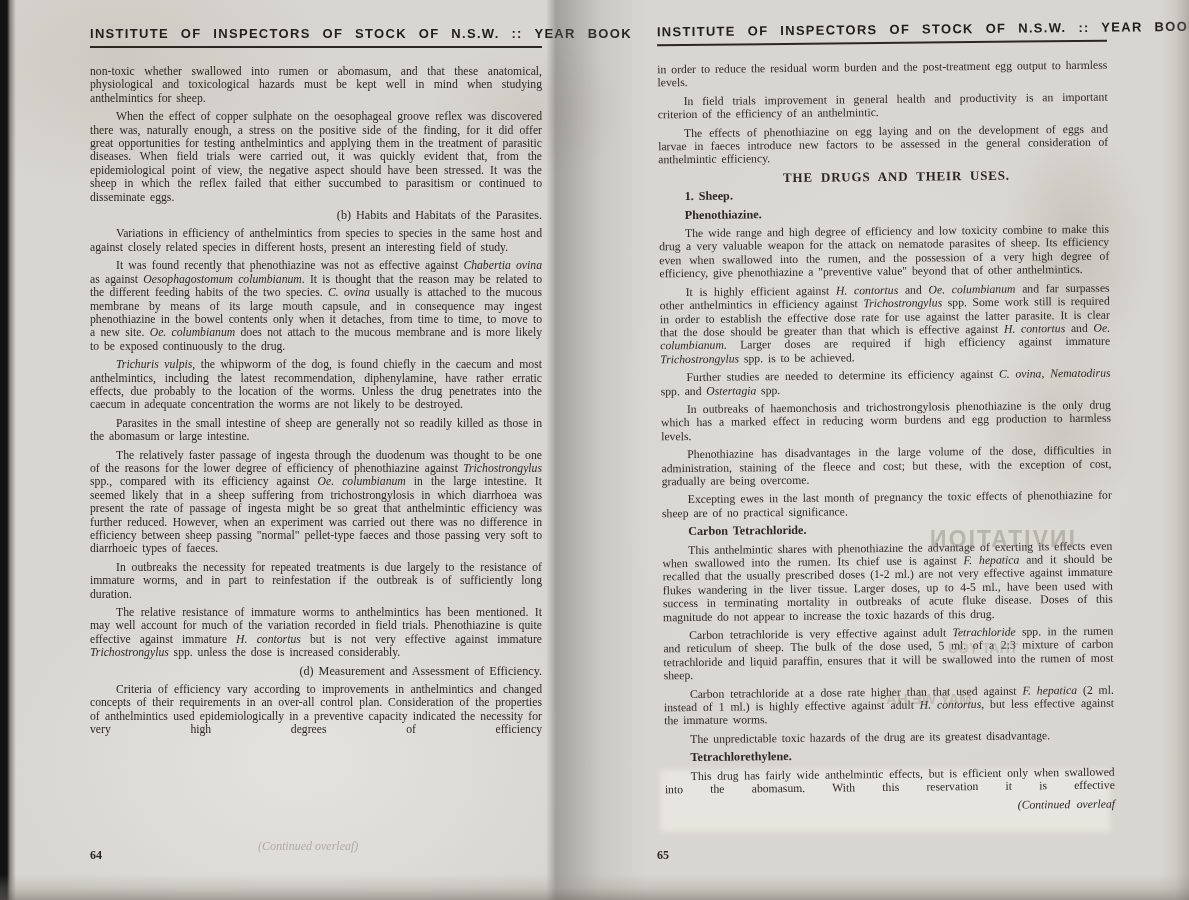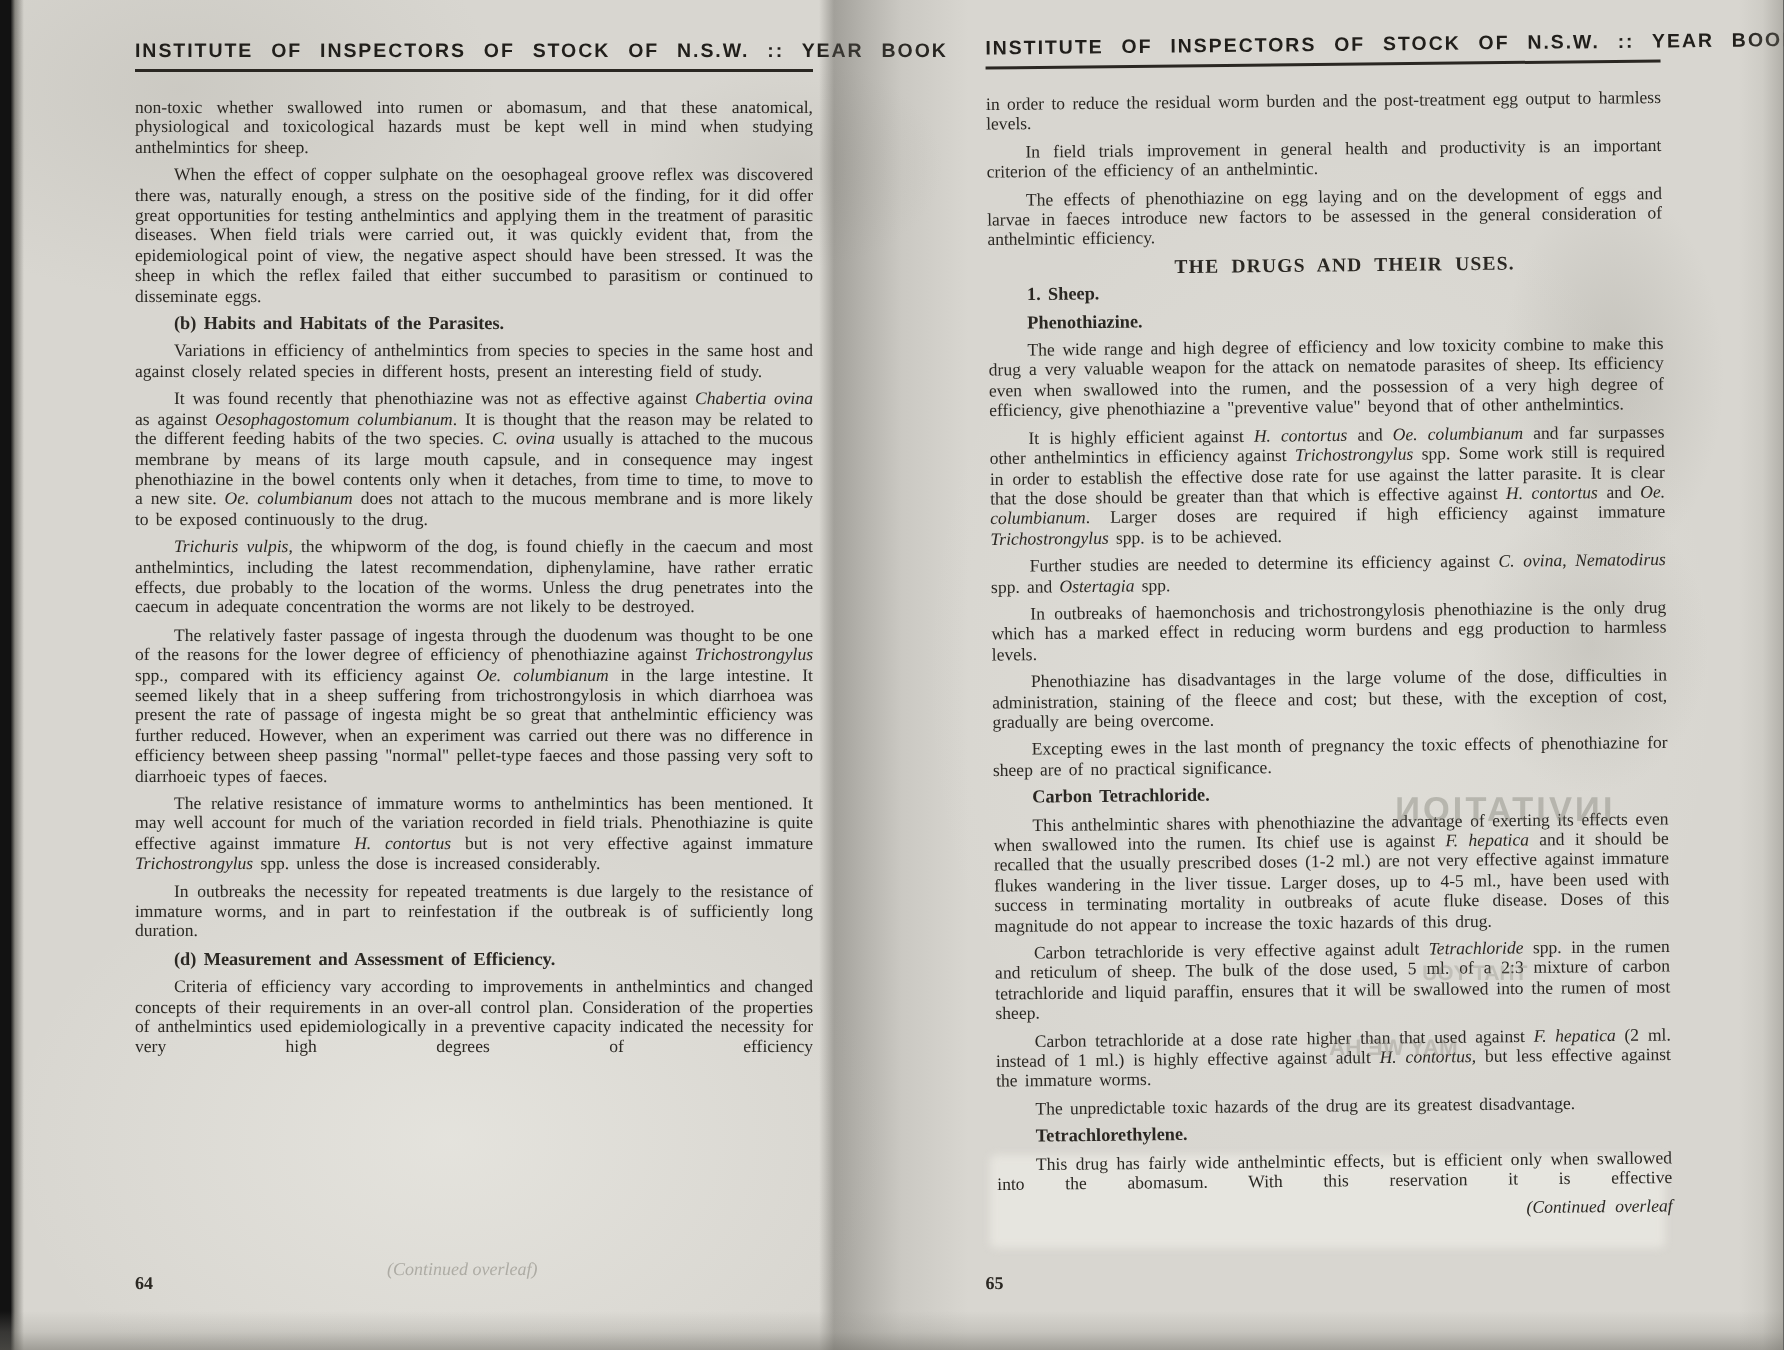--- a/index.html
+++ b/index.html
@@ -32,21 +32,21 @@
   .page-right{left:657px;width:450px;padding-top:22px;transform:rotate(-0.6deg);transform-origin:50% 40px;}
   .running-head{
     font-family:"Liberation Sans", sans-serif;font-weight:bold;font-size:13px;
     letter-spacing:1.3px;word-spacing:7px;color:#211f1b;text-align:center;
     padding-bottom:5px;border-bottom:2px solid #2a2722;margin-bottom:17px;white-space:nowrap;
   }
   .body-text{font-size:11.7px;line-height:13.4px;text-align:justify;word-spacing:.16em;}
   .body-text p{margin:0 0 5px;text-indent:26px;}
   .body-text p.no-indent{text-indent:0;}
   .body-text p.runs-on{text-align-last:justify;}
-  .sec-head{font-weight:bold;font-size:12.2px;margin:7px 0 5px 28px;text-align:left;text-indent:0;}
+  .sec-head{font-weight:normal;font-size:12.2px;margin:7px 0 5px 28px;text-align:right;text-indent:0;}
   .center-head{font-weight:bold;font-size:13px;letter-spacing:.8px;word-spacing:4px;text-align:center;margin:7px 0 5px;text-indent:0;}
   .num-head{font-weight:bold;font-size:12.2px;margin:2px 0 4px;text-indent:0;text-align:left;}
   .drug-head{font-weight:bold;font-size:12.2px;margin:5px 0 5px 30px;text-indent:0;text-align:left;}
   .cont-note{font-style:italic;text-align:right;margin:2px 6px 0 0;text-indent:0;word-spacing:.3em;}
   .page-number{position:absolute;font-weight:bold;font-size:12px;text-align:left;width:452px;top:848px;}
   .page-number.pn-left{left:90px;}
   .page-number.pn-right{left:657px;width:450px;font-family:Liberation Serif, serif;}
 
   
   .ghost{position:absolute;font-family:"Liberation Sans", sans-serif;font-weight:bold;
@@ -71,23 +71,24 @@
 
   <div class="page page-left">
     <div class="running-head">INSTITUTE OF INSPECTORS OF STOCK OF N.S.W. :: YEAR BOOK</div>
     <div class="body-text">
       <p class="no-indent">non-toxic whether swallowed into rumen or abomasum, and that these anatomical, physiological and toxicological hazards must be kept well in mind when studying anthelmintics for sheep.</p>
       <p>When the effect of copper sulphate on the oesophageal groove reflex was discovered there was, naturally enough, a stress on the positive side of the finding, for it did offer great opportunities for testing anthelmintics and applying them in the treatment of parasitic diseases.  When field trials were carried out, it was quickly evident that, from the epidemiological point of view, the negative aspect should have been stressed.  It was the sheep in which the reflex failed that either succumbed to parasitism or continued to disseminate eggs.</p>
       <p class="sec-head">(b) Habits and Habitats of the Parasites.</p>
       <p>Variations in efficiency of anthelmintics from species to species in the same host and against closely related species in different hosts, present an interesting field of study.</p>
       <p>It was found recently that phenothiazine was not as effective against <i>Chabertia ovina</i> as against <i>Oesophagostomum columbianum</i>.  It is thought that the reason may be related to the different feeding habits of the two species.  <i>C. ovina</i> usually is attached to the mucous membrane by means of its large mouth capsule, and in consequence may ingest phenothiazine in the bowel contents only when it detaches, from time to time, to move to a new site.  <i>Oe. columbianum</i> does not attach to the mucous membrane and is more likely to be exposed continuously to the drug.</p>
       <p><i>Trichuris vulpis</i>, the whipworm of the dog, is found chiefly in the caecum and most anthelmintics, including the latest recommendation, diphenylamine, have rather erratic effects, due probably to the location of the worms.  Unless the drug penetrates into the caecum in adequate concentration the worms are not likely to be destroyed.</p>
+      <p>Parasites in the small intestine of sheep are generally not so readily killed as those in the abomasum or large intestine.</p>
       <p>The relatively faster passage of ingesta through the duodenum was thought to be one of the reasons for the lower degree of efficiency of phenothiazine against <i>Trichostrongylus</i> spp., compared with its efficiency against <i>Oe. columbianum</i> in the large intestine.  It seemed likely that in a sheep suffering from trichostrongylosis in which diarrhoea was present the rate of passage of ingesta might be so great that anthelmintic efficiency was further reduced.  However, when an experiment was carried out there was no difference in efficiency between sheep passing "normal" pellet-type faeces and those passing very soft to diarrhoeic types of faeces.</p>
+      <p>In outbreaks the necessity for repeated treatments is due largely to the resistance of immature worms, and in part to reinfestation if the outbreak is of sufficiently long duration.</p>
       <p>The relative resistance of immature worms to anthelmintics has been mentioned.  It may well account for much of the variation recorded in field trials.  Phenothiazine is quite effective against immature <i>H. contortus</i> but is not very effective against immature <i>Trichostrongylus</i> spp. unless the dose is increased considerably.</p>
-      <p>In outbreaks the necessity for repeated treatments is due largely to the resistance of immature worms, and in part to reinfestation if the outbreak is of sufficiently long duration.</p>
       <p class="sec-head">(d) Measurement and Assessment of Efficiency.</p>
       <p class="runs-on">Criteria of efficiency vary according to improvements in anthelmintics and changed concepts of their requirements in an over-all control plan.  Consideration of the properties of anthelmintics used epidemiologically in a preventive capacity indicated the necessity for very high degrees of efficiency</p>
     </div>
   </div>
   <div class="page-number pn-left">64</div>
 
   <div class="page page-right">
     <div class="running-head">INSTITUTE OF INSPECTORS OF STOCK OF N.S.W. :: YEAR BOOK</div>
     <div class="body-text">
       <p class="no-indent">in order to reduce the residual worm burden and the post-treatment egg output to harmless levels.</p>

